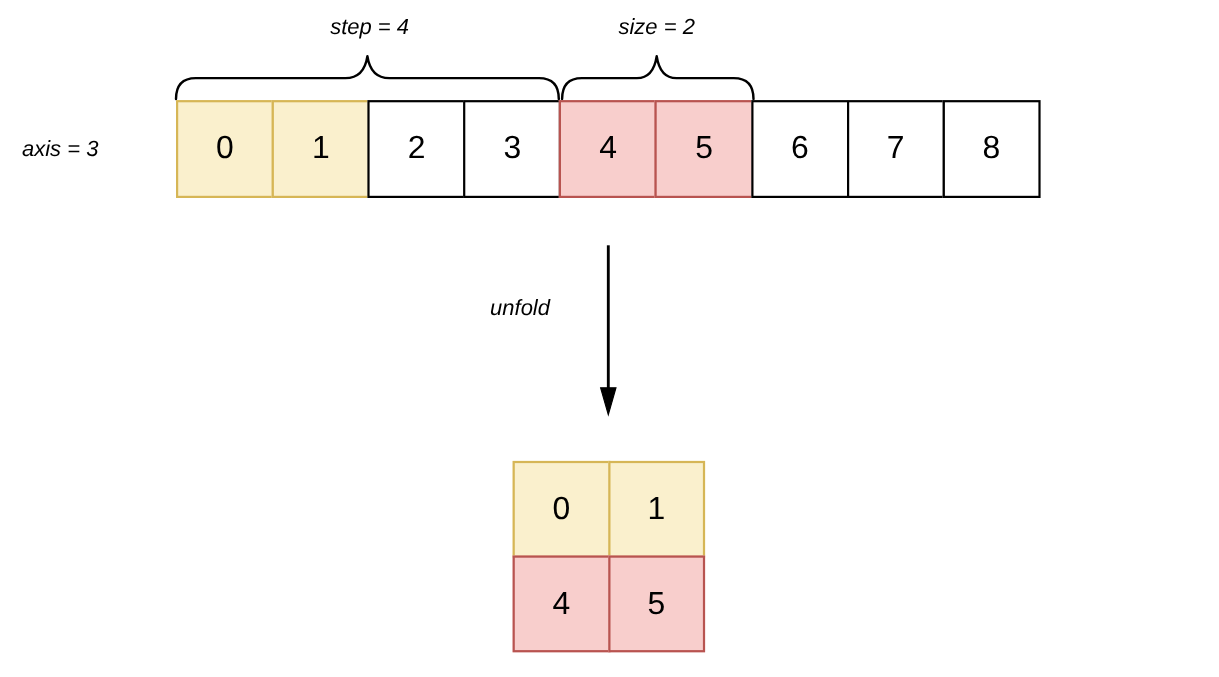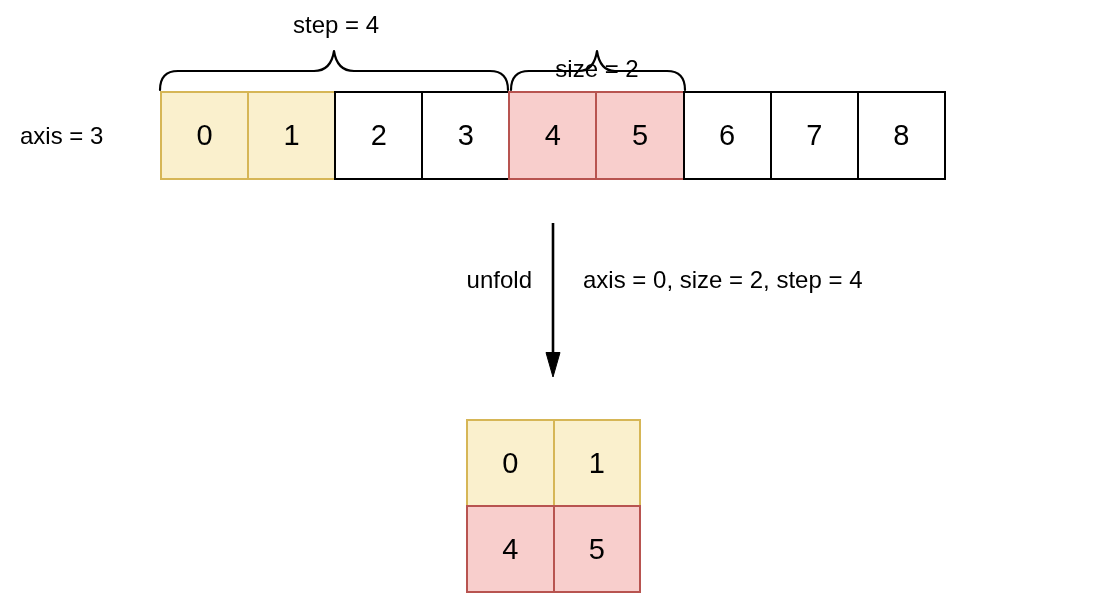--- a/index.html
+++ b/index.html
@@ -17,24 +17,25 @@
     overflow: hidden;
   }
   .svg-layer {
     position: absolute;
     left: 0; top: 0;
     width: 1108px; height: 615px;
     pointer-events: none;
   }
   .label {
     position: absolute;
-    font-size: 24px;
+    font-size: 20px;
     line-height: 24px;
     white-space: nowrap;
     color: var(--text-color, #000);
+    font-style: italic;
   }
   .label--centered { transform: translateX(-50%); }
   .label--right { transform: translateX(-100%); }
 
   
   .array-row {
     position: absolute;
     left: 160px;
     top: 91px;
     display: flex;
@@ -96,38 +97,37 @@
 
     <path d="M 511 90 Q 511 71 529 71 L 579 71 Q 594 71 597 51 Q 600 71 615 71 L 667 71 Q 685 71 685 90" fill="none" stroke="#000000" stroke-width="2.2" stroke-linecap="round" stroke-linejoin="round"></path>
 
     <g>
       <line x1="553" y1="223" x2="553" y2="356" stroke="#000000" stroke-width="2.6"></line>
       <polygon points="546,352.5 560,352.5 553,377" fill="#000000" stroke="#000000" stroke-width="1"></polygon>
     </g>
   </svg>
 
   <div class="label label--centered" style="left:336px; top:13px;">step = 4</div>
-  <div class="label label--centered" style="left:597px; top:13px;margin-top:44px;">size = 2</div>
+  <div class="label label--centered" style="left:597px; top:13px;">size = 2</div>
 
   <div class="label" style="left:20px; top:124px;">axis = 3</div>
 
   <div class="array-row">
     <div class="cell cell--yellow">0</div>
     <div class="cell cell--yellow">1</div>
     <div class="cell cell--white">2</div>
     <div class="cell cell--white">3</div>
     <div class="cell cell--pink">4</div>
     <div class="cell cell--pink">5</div>
     <div class="cell cell--white">6</div>
     <div class="cell cell--white">7</div>
     <div class="cell cell--white">8</div>
   </div>
 
-  <div class="label label--right" style="left:532px; top:268px;">unfold</div>
-  <div class="label" style="left:583px; top:268px;">axis = 0, size = 2, step = 4</div>
+  <div class="label label--right" style="left:500px; top:268px;">unfold</div>
 
   <div class="output-matrix">
     <div class="matrix-row">
       <div class="cell cell--yellow">0</div>
       <div class="cell cell--yellow">1</div>
     </div>
     <div class="matrix-row">
       <div class="cell cell--pink">4</div>
       <div class="cell cell--pink">5</div>
     </div>

